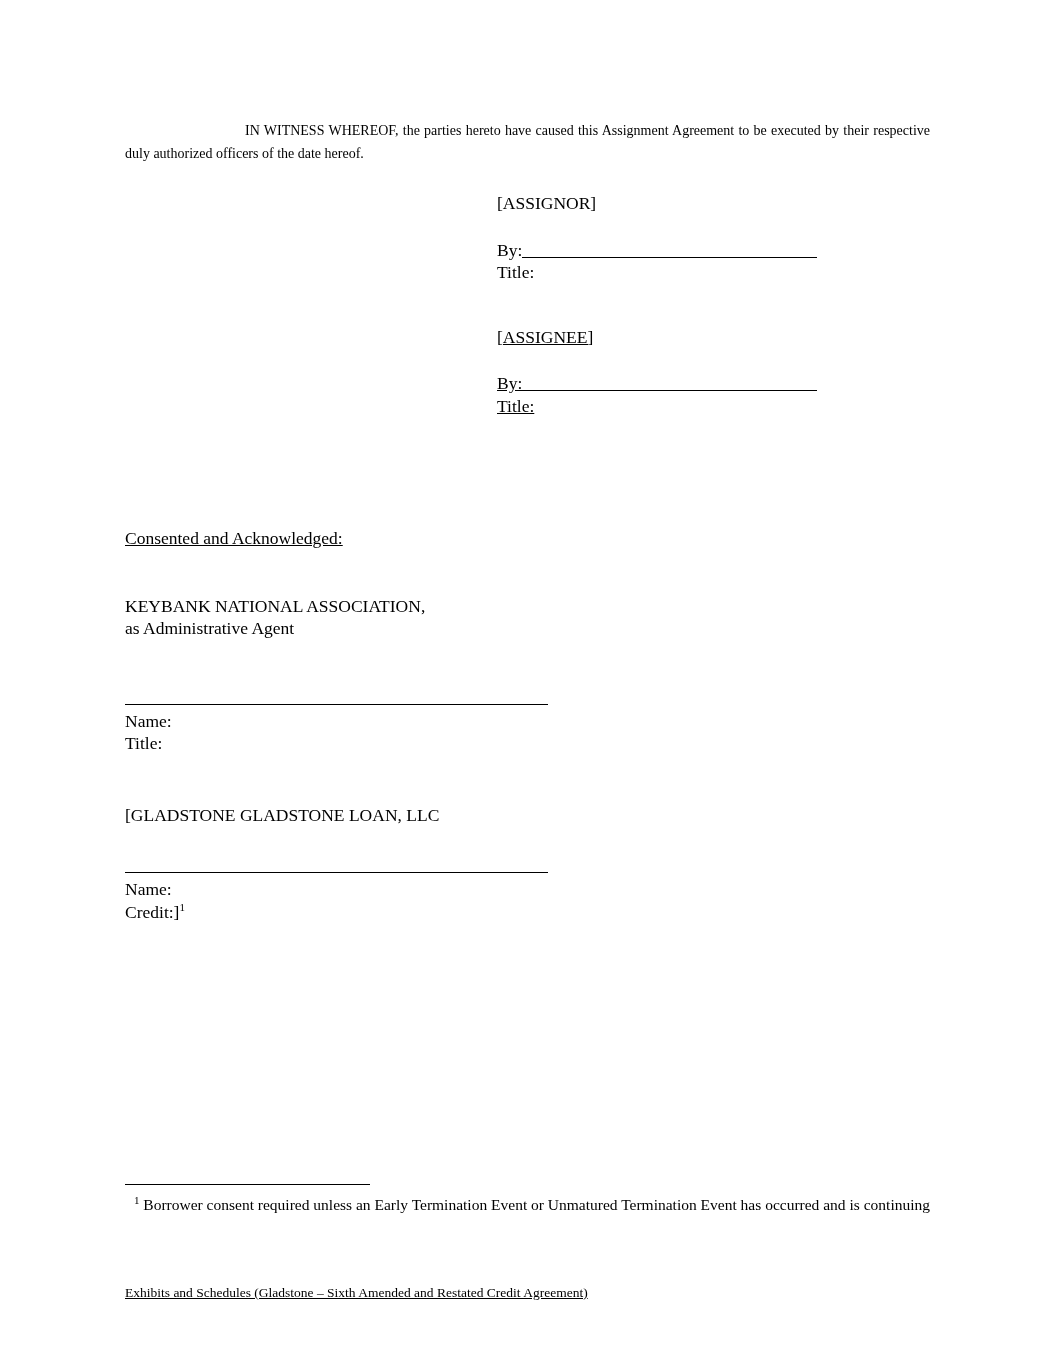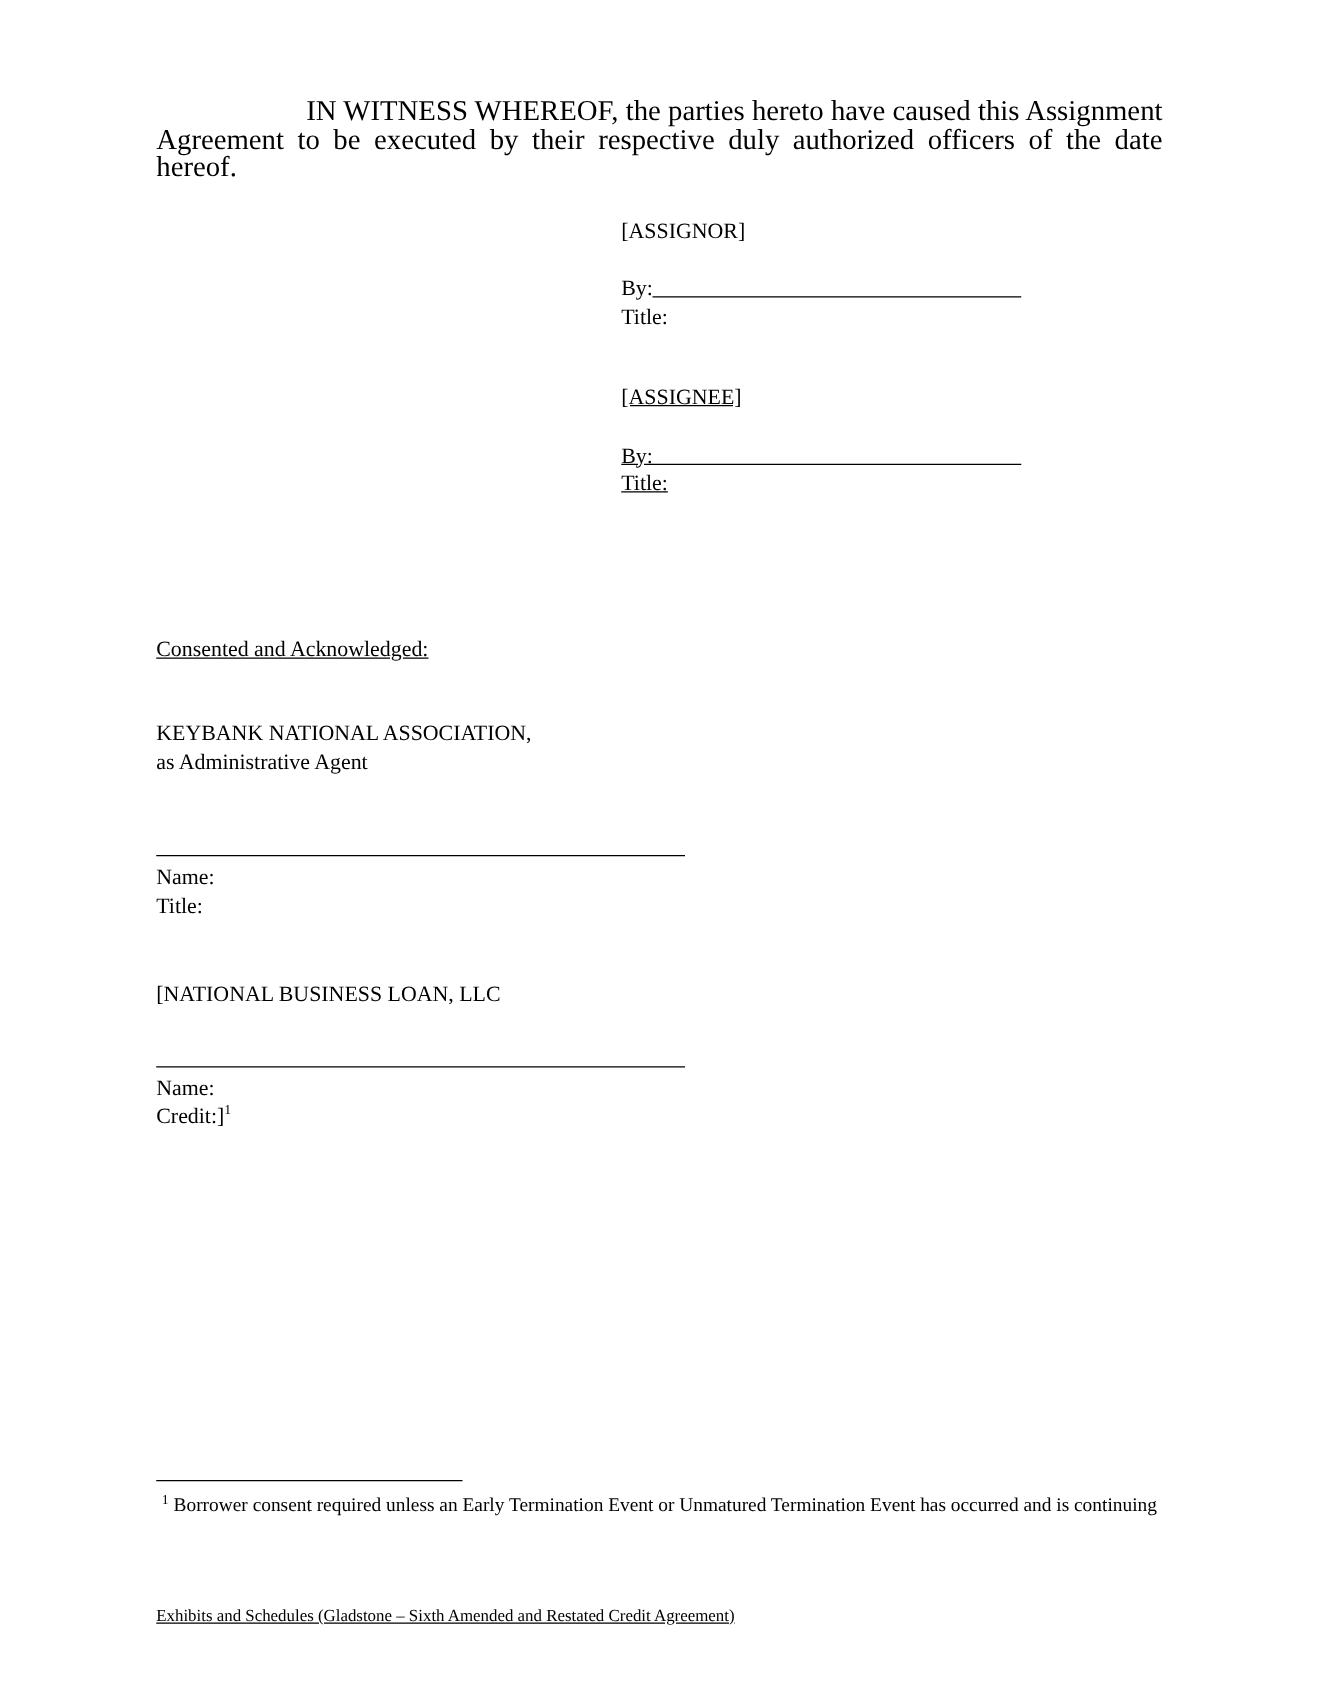--- a/index.html
+++ b/index.html
@@ -13,22 +13,22 @@
     overflow: hidden;
   }
   .page {
     position: relative;
     width: 1055px;
     height: 1365px;
     padding: 0 125px;
     background: #ffffff;
   }
   .witness {
-    padding-top: 78px;
-    font-size: 23px;
+    padding-top: 120px;
+    font-size: 14px;
     line-height: 22.5px;
     text-align: justify;
     text-indent: 120px;
   }
   
   .sig-col {
     margin-left: 372px;
     width: 340px;
     font-size: 17.5px;
     line-height: 22.5px;
@@ -69,21 +69,21 @@
     top: 1184px;
   }
   .footnote-rule {
     width: 245px;
     border-top: 1.5px solid #000;
     margin-bottom: 8px;
   }
   .footnote {
     font-size: 15.5px;
     line-height: 23px;
-    text-align: center;
+    text-align: right;
   }
   .page-footer {
     position: absolute;
     left: 125px;
     top: 1285px;
     font-size: 13.5px;
     text-decoration: underline;
   }
 </style>
 </head>
@@ -114,21 +114,21 @@
   <div class="consent">
     <div class="consent-heading">Consented and Acknowledged:</div>
 
     <div class="keybank-name">KEYBANK NATIONAL ASSOCIATION,</div>
     <div>as Administrative Agent</div>
 
     <div class="long-line line-1"></div>
     <div>Name:</div>
     <div>Title:</div>
 
-    <div class="gladstone-name">[NATIONAL BUSINESS LOAN, LLC</div>
+    <div class="gladstone-name">[GLADSTONE GLADSTONE LOAN, LLC</div>
 
     <div class="long-line line-2"></div>
     <div>Name:</div>
     <div>
       <span>Credit:]</span><sup>1</sup>
     </div>
   </div>
 
   <div class="footnote-area">
     <div class="footnote-rule"></div>

